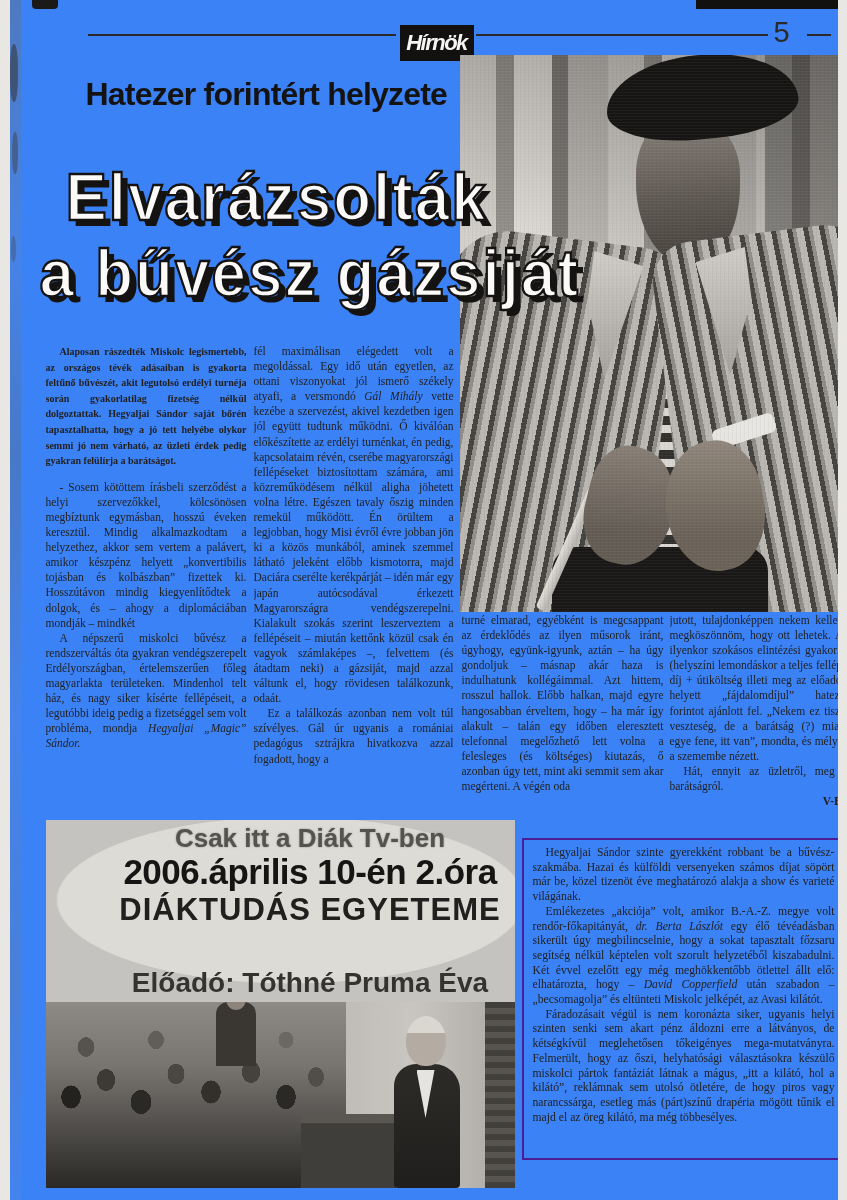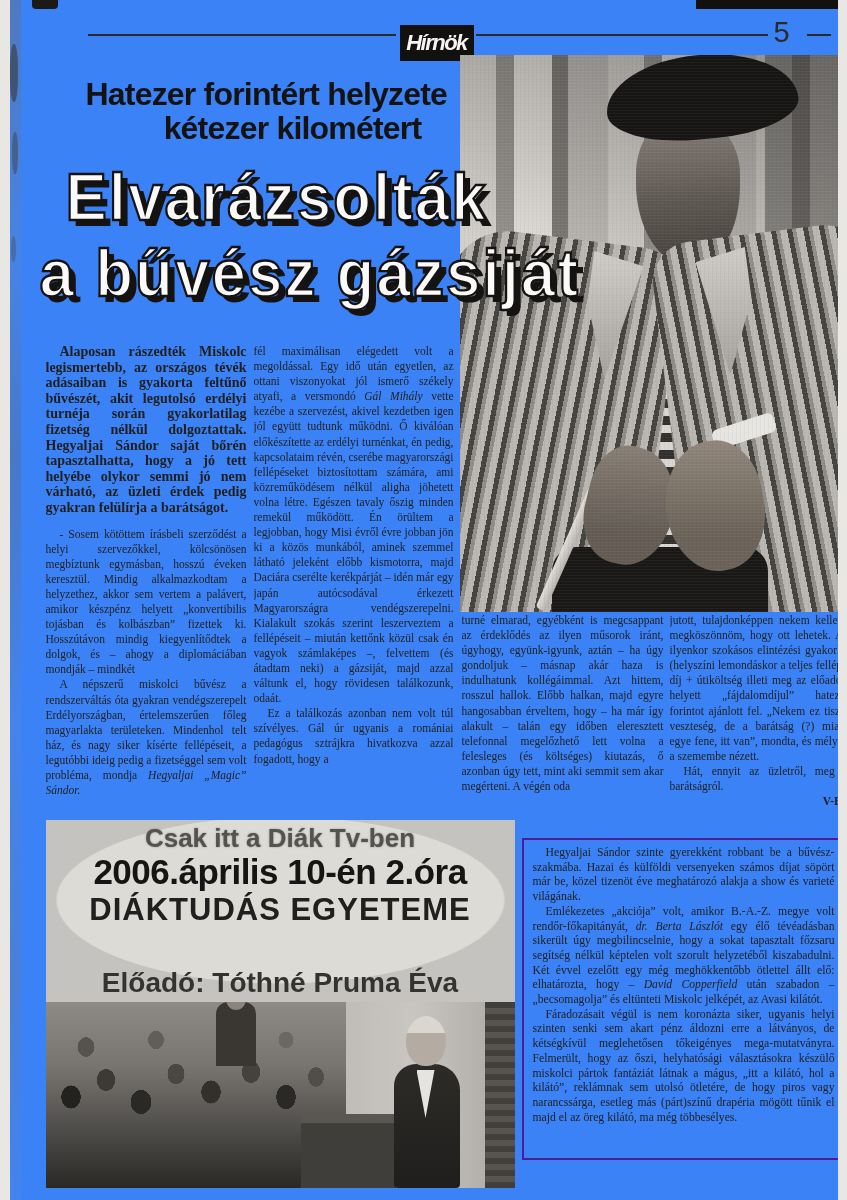--- a/index.html
+++ b/index.html
@@ -63,31 +63,31 @@
       background:linear-gradient(170deg,#8a8178 0%,#645c54 70%);}
   .mg-handR{left:206px;top:386px;width:98px;height:130px;border-radius:55% 45% 50% 50%;transform:rotate(-10deg);
       background:linear-gradient(190deg,#93897f 0%,#6b6258 70%);}
   .mg-grain{left:0;top:0;width:100%;height:100%;
       background:repeating-linear-gradient(0deg,rgba(255,255,255,.045) 0 1px,rgba(0,0,0,0) 1px 3px),
                  repeating-linear-gradient(90deg,rgba(0,0,0,.035) 0 1px,rgba(0,0,0,0) 1px 4px);}
   
   .col{position:absolute;font-size:11.5px;line-height:15.1px;text-align:justify;overflow:hidden;color:#201f1d;}
   .col p{margin:0;text-indent:14px;}
   .col p.noind{text-indent:0;}
-  .col p.lead{font-weight:bold;font-size:14px;line-height:15.6px;margin-bottom:11px;}
+  .col p.lead{font-weight:bold;font-size:10px;line-height:15.6px;margin-bottom:11px;}
   .col .it{font-style:italic;}
   .col-1{left:36px;top:344px;width:201px;height:498px;}
   .col-2{left:244px;top:344px;width:200px;height:494px;}
   .col-3{left:452px;top:613px;width:202px;height:224px;}
   .col-4{left:660px;top:613px;width:179px;height:230px;}
   .signature{text-align:right;font-weight:bold;margin-top:5px;text-indent:0;}
   
   .ad{position:absolute;left:36px;top:820px;width:469px;height:368px;overflow:hidden;}
   .ad-banner{position:absolute;left:0;top:0;width:469px;height:182px;overflow:hidden;
-      background:radial-gradient(48% 46% at 50% 44%,#dddbd6 0 99%,rgba(0,0,0,0) 100%),#c5c3bf;}
+      background:radial-gradient(48% 46% at 50% 44%,#dddbd6 0 99%,rgba(0,0,0,0) 100%),#c5c3bf;padding-left:20px;}
   .ad-banner div{position:absolute;width:100%;text-align:center;
       font-family:"Liberation Sans",sans-serif;font-weight:bold;white-space:nowrap;}
   .ad-l1{top:3px;font-size:26px;color:#55534f;text-shadow:0 0 2px rgba(90,88,84,.6);}
   .ad-l2{top:32px;font-size:35px;color:#161514;letter-spacing:-0.5px;}
   .ad-l3{top:72px;font-size:31px;color:#21201e;letter-spacing:1px;}
   .ad-l4{top:110px;left:-12px;width:493px;font-size:31px;color:#343330;letter-spacing:-0.5px;}
   .ad-l5{top:147px;font-size:28px;color:#343330;}
   .photo-aud{position:absolute;left:0;top:182px;width:469px;height:186px;overflow:hidden;
       background:linear-gradient(90deg,#767370 0%,#82807c 44%,#b5b2ae 48%,#c9c6c2 78%,#aaa7a3 100%);}
   .photo-aud *{position:absolute;}
@@ -137,21 +137,20 @@
   <div class="art-blob2"></div>
   <div class="art-blob3"></div>
 
   <div class="rule rule-left"></div>
   <div class="logo">Hírnök</div>
   <div class="rule rule-right"></div>
   <div class="pageno">5</div>
   <div class="rule rule-dash"></div>
 
   <div class="kicker kicker1">Hatezer forintért helyzete</div>
-  <div class="kicker kicker2">kétezer kilométert</div>
   <div class="bigtitle title1">Elvarázsolták</div>
   <div class="bigtitle title2">a bűvész gázsiját</div>
 
   <div class="photo-mag">
     <div class="mg-backdrop"></div>
     <div class="mg-panel"></div>
     <div class="mg-shade"></div>
     <div class="mg-face"></div>
     <div class="mg-beret"></div>
     <div class="mg-shirt"></div>

